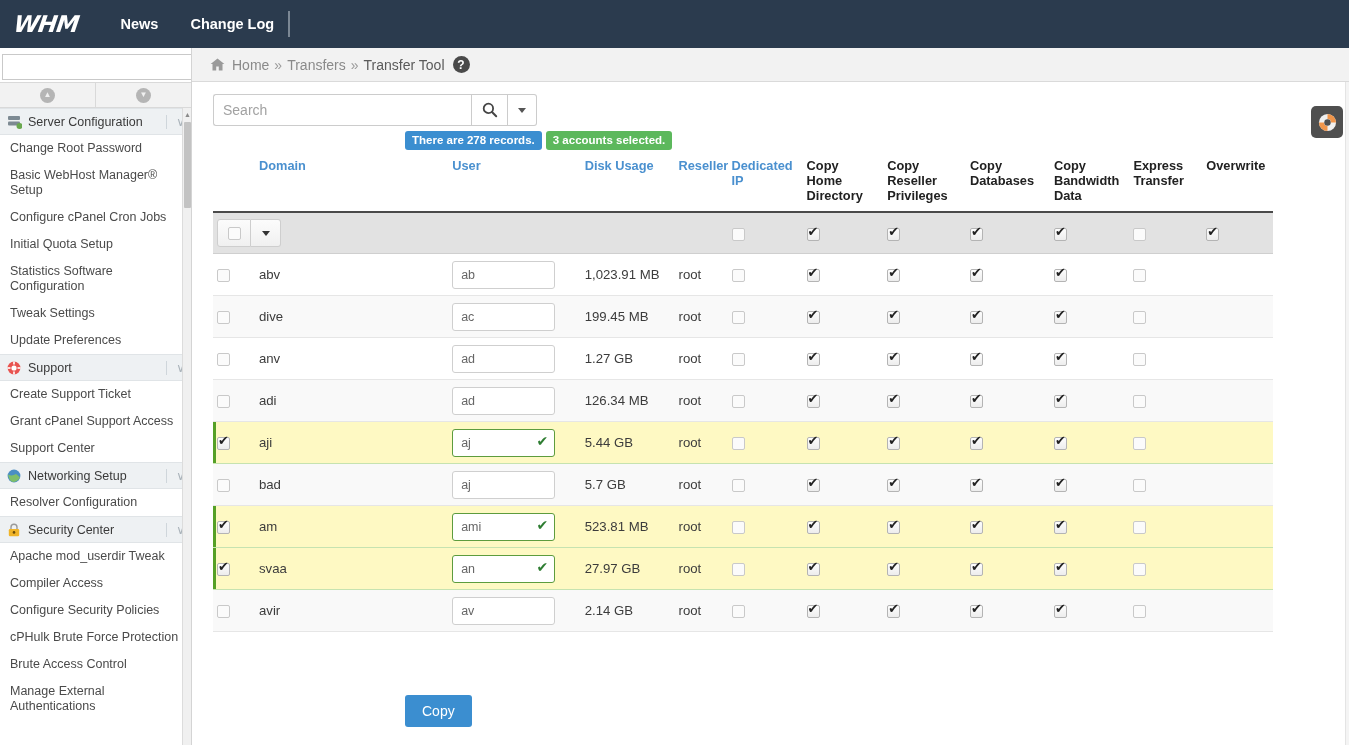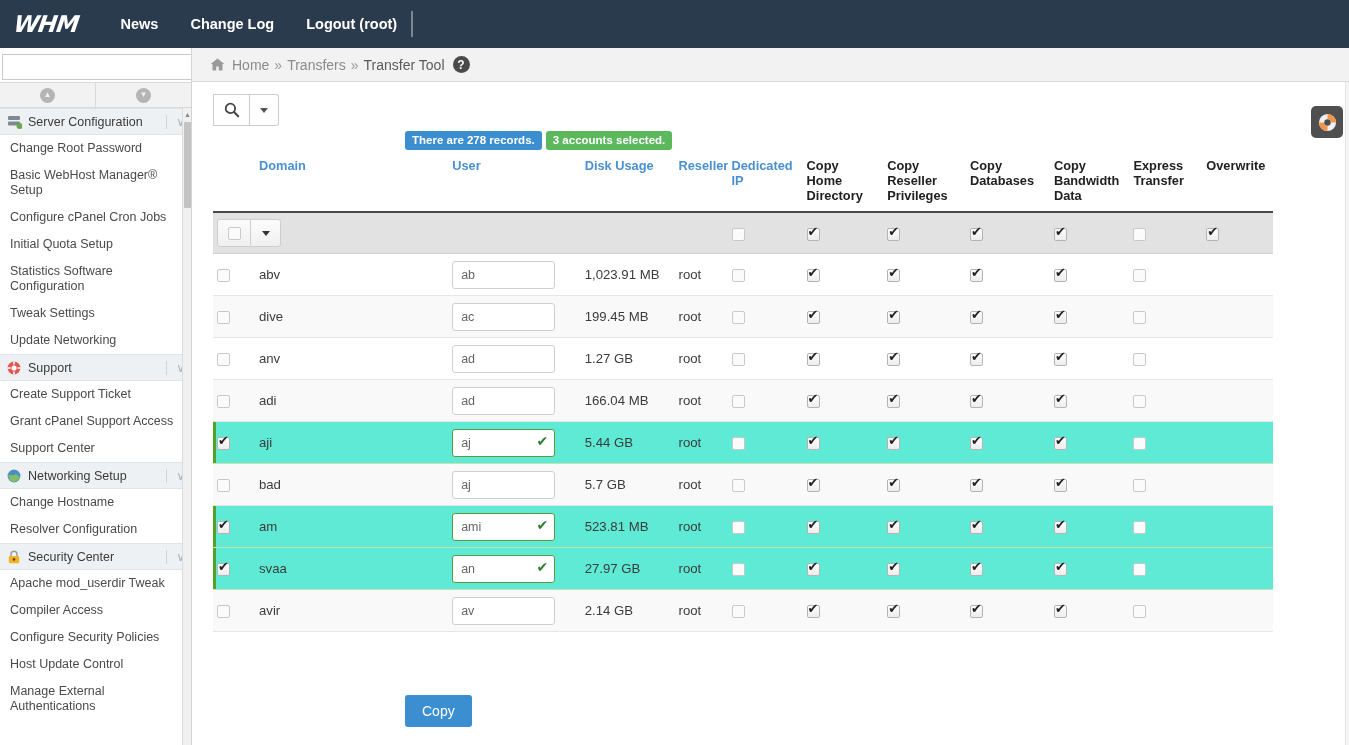--- a/index.html
+++ b/index.html
@@ -224,21 +224,21 @@
   }
   table.grid th.link { color: #4a90cf; cursor: pointer; margin-top: 32px; }
   table.grid td {
     font-size: 13.2px; color: #3c3c3c;
     padding: 6px 6px 6px 4px;
     border-bottom: 1px solid #e6e6e6;
     vertical-align: middle; height: 42px;
   }
   tr.bulkrow td { background: #e2e2e2; border-bottom: 1px solid #cfcfcf; height: 36px; }
   tr.zebra td { background: #f9f9f9; }
-  tr.sel td { background: #5eead4; border-bottom-color: #c6e3b0; }
+  tr.sel td { background: #fef9c3; border-bottom-color: #c6e3b0; }
   tr.sel td.firstcell { box-shadow: inset 3px 0 0 0 #55a026; }
 
   .cbx {
     -webkit-appearance: none; appearance: none;
     width: 13px; height: 13px;
     border: 1px solid #b4b4b4; border-radius: 2px;
     background: linear-gradient(#fdfdfd, #ededed);
     position: relative; cursor: pointer; vertical-align: middle;
     margin: 0;
   }
@@ -300,21 +300,20 @@
     border-left: 1px solid #e4e4e4;
   }
 </style>
 </head>
 <body>
 
 <div class="navbar">
   <div class="brand">WHM</div>
   <a class="nav-link" href="#">News</a>
   <a class="nav-link" href="#">Change Log</a>
-  <a class="nav-link" href="#">Logout (root)</a>
   <span class="nav-caret"></span>
 </div>
 
 <div class="sidebar">
   <div class="side-search-wrap">
     <input class="side-search" type="text" placeholder="" style="">
     <div class="side-search-btn">
       
     </div>
   </div>
@@ -337,21 +336,21 @@
         </svg>
         <span class="gl">Server Configuration</span>
         <span class="gc">∨</span>
       </div>
       <div class="side-item">Change Root Password</div>
       <div class="side-item">Basic WebHost Manager® Setup</div>
       <div class="side-item">Configure cPanel Cron Jobs</div>
       <div class="side-item">Initial Quota Setup</div>
       <div class="side-item">Statistics Software Configuration</div>
       <div class="side-item">Tweak Settings</div>
-      <div class="side-item">Update Networking</div>
+      <div class="side-item">Update Preferences</div>
       <div class="group-head">
         <svg class="gi" viewBox="0 0 14 14">
           <circle cx="7" cy="7" r="6.4" fill="#e8534f"></circle>
           <circle cx="7" cy="7" r="2.6" fill="#fff"></circle>
           <rect x="6.2" y="0.5" width="1.6" height="3" fill="#fff"></rect>
           <rect x="6.2" y="10.5" width="1.6" height="3" fill="#fff"></rect>
           <rect x="0.5" y="6.2" width="3" height="1.6" fill="#fff"></rect>
           <rect x="10.5" y="6.2" width="3" height="1.6" fill="#fff"></rect>
         </svg>
         <span class="gl">Support</span>
@@ -361,35 +360,35 @@
       <div class="side-item">Grant cPanel Support Access</div>
       <div class="side-item">Support Center</div>
       <div class="group-head">
         <svg class="gi" viewBox="0 0 14 14">
           <circle cx="7" cy="7" r="6.4" fill="#4a8fc4"></circle>
           <path d="M1 5.5 Q5 7.5 9 5 Q12 7 13 8.5 Q10 13 6 13 Q2 12 1 5.5Z" fill="#7fbf6a"></path>
         </svg>
         <span class="gl">Networking Setup</span>
         <span class="gc">∨</span>
       </div>
-      <div class="side-item">Change Hostname</div>
       <div class="side-item">Resolver Configuration</div>
       <div class="group-head">
         <svg class="gi" viewBox="0 0 14 14">
           <path d="M4 6 V4.2 a3 3 0 0 1 6 0 V6" fill="none" stroke="#9a9a9a" stroke-width="1.4"></path>
           <rect x="1.8" y="6" width="10.4" height="7.2" rx="1.2" fill="#f0b429"></rect>
           <circle cx="7" cy="9.4" r="1.3" fill="#6b4b08"></circle>
         </svg>
         <span class="gl">Security Center</span>
         <span class="gc">∨</span>
       </div>
       <div class="side-item">Apache mod_userdir Tweak</div>
       <div class="side-item">Compiler Access</div>
       <div class="side-item">Configure Security Policies</div>
-      <div class="side-item">Host Update Control</div>
+      <div class="side-item">cPHulk Brute Force Protection</div>
+      <div class="side-item">Brute Access Control</div>
       <div class="side-item">Manage External Authentications</div>
     </div>
 
   <div class="side-scroll">
     <div class="sarr" style="top:0">▲</div>
     <div class="thumb"></div>
 
   </div>
 </div>
 
@@ -402,20 +401,21 @@
   <a href="#">Transfers</a>
   <span class="crumb-sep">»</span>
   <span class="cur">Transfer Tool</span>
   <span class="help-dot">?</span>
 </div>
 
 <div class="main">
 
   <div class="toolbar">
     <div class="searchgroup">
+      <input class="search-input" type="text" placeholder="Search" style="">
       <div class="btn-plain">
         <svg width="16" height="16" viewBox="0 0 16 16">
           <circle cx="6.4" cy="6.4" r="4.7" fill="none" stroke="#444" stroke-width="1.8"></circle>
           <line x1="10" y1="10" x2="14.2" y2="14.2" stroke="#444" stroke-width="2" stroke-linecap="round"></line>
         </svg>
       </div>
       <div class="btn-plain last">
         <span class="caret-dn"></span>
       </div>
     </div>
@@ -516,21 +516,21 @@
             <td><input type="checkbox" class="cbx" checked="" style=""></td>
             <td><input type="checkbox" class="cbx" checked="" style=""></td>
             <td><input type="checkbox" class="cbx" checked="" style=""></td>
             <td><input type="checkbox" class="cbx light" style=""></td>
             <td></td>
           </tr>
           <tr class="zebra">
             <td class="firstcell"><input type="checkbox" class="cbx light" style=""></td>
             <td>adi</td>
             <td><span class="uwrap"><input class="uinput" type="text" value="ad" style=""></span></td>
-            <td>166.04 MB</td>
+            <td>126.34 MB</td>
             <td>root</td>
             <td><input type="checkbox" class="cbx light" style=""></td>
             <td><input type="checkbox" class="cbx" checked="" style=""></td>
             <td><input type="checkbox" class="cbx" checked="" style=""></td>
             <td><input type="checkbox" class="cbx" checked="" style=""></td>
             <td><input type="checkbox" class="cbx" checked="" style=""></td>
             <td><input type="checkbox" class="cbx light" style=""></td>
             <td></td>
           </tr>
           <tr class="sel">

